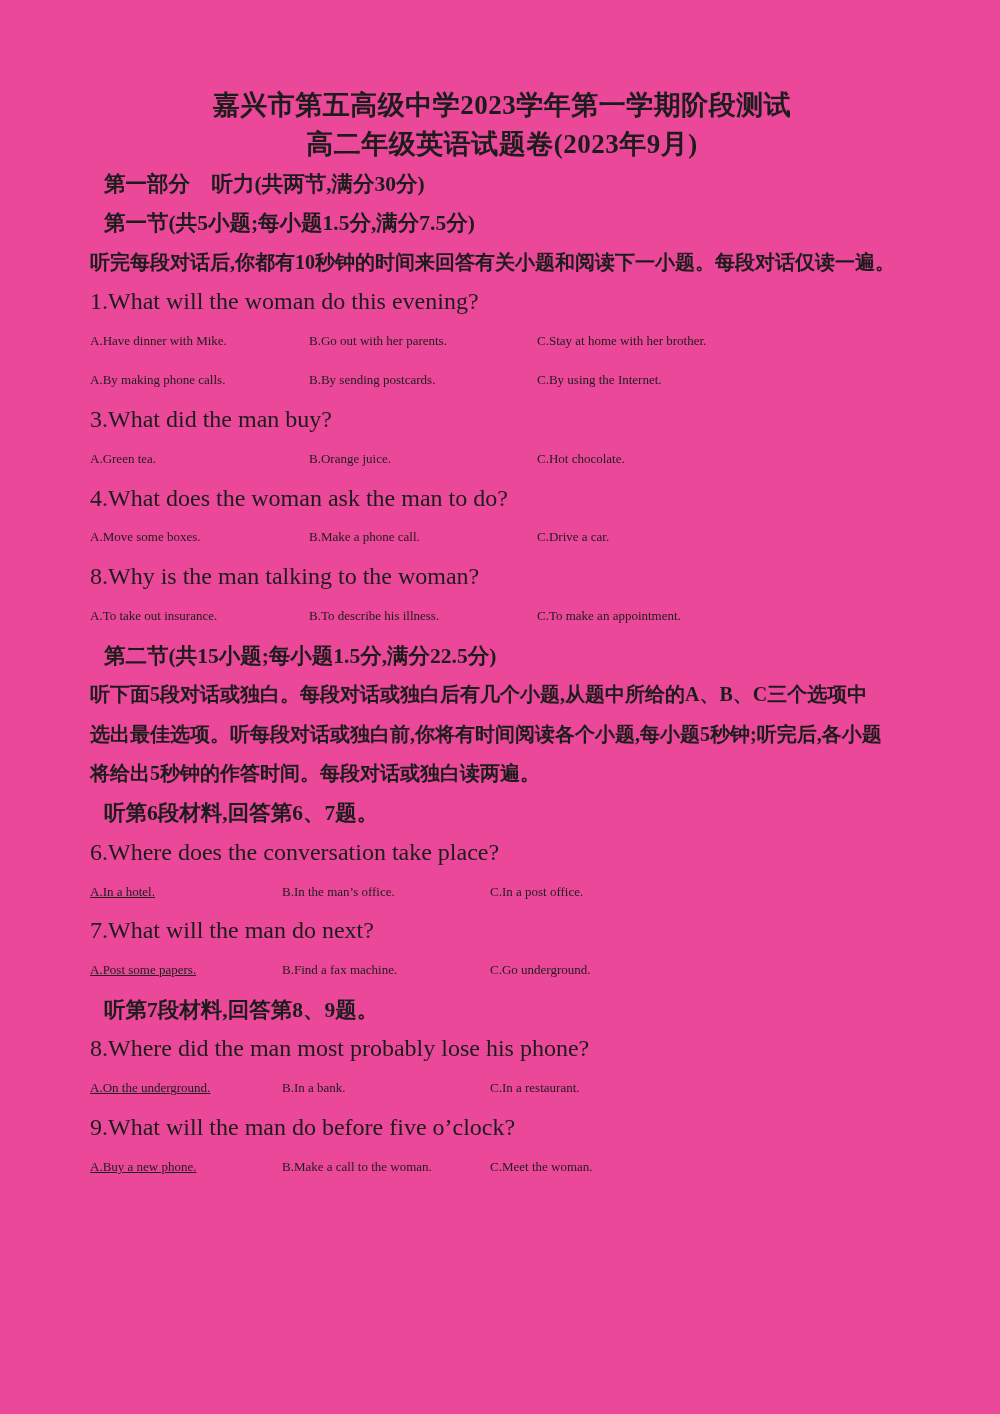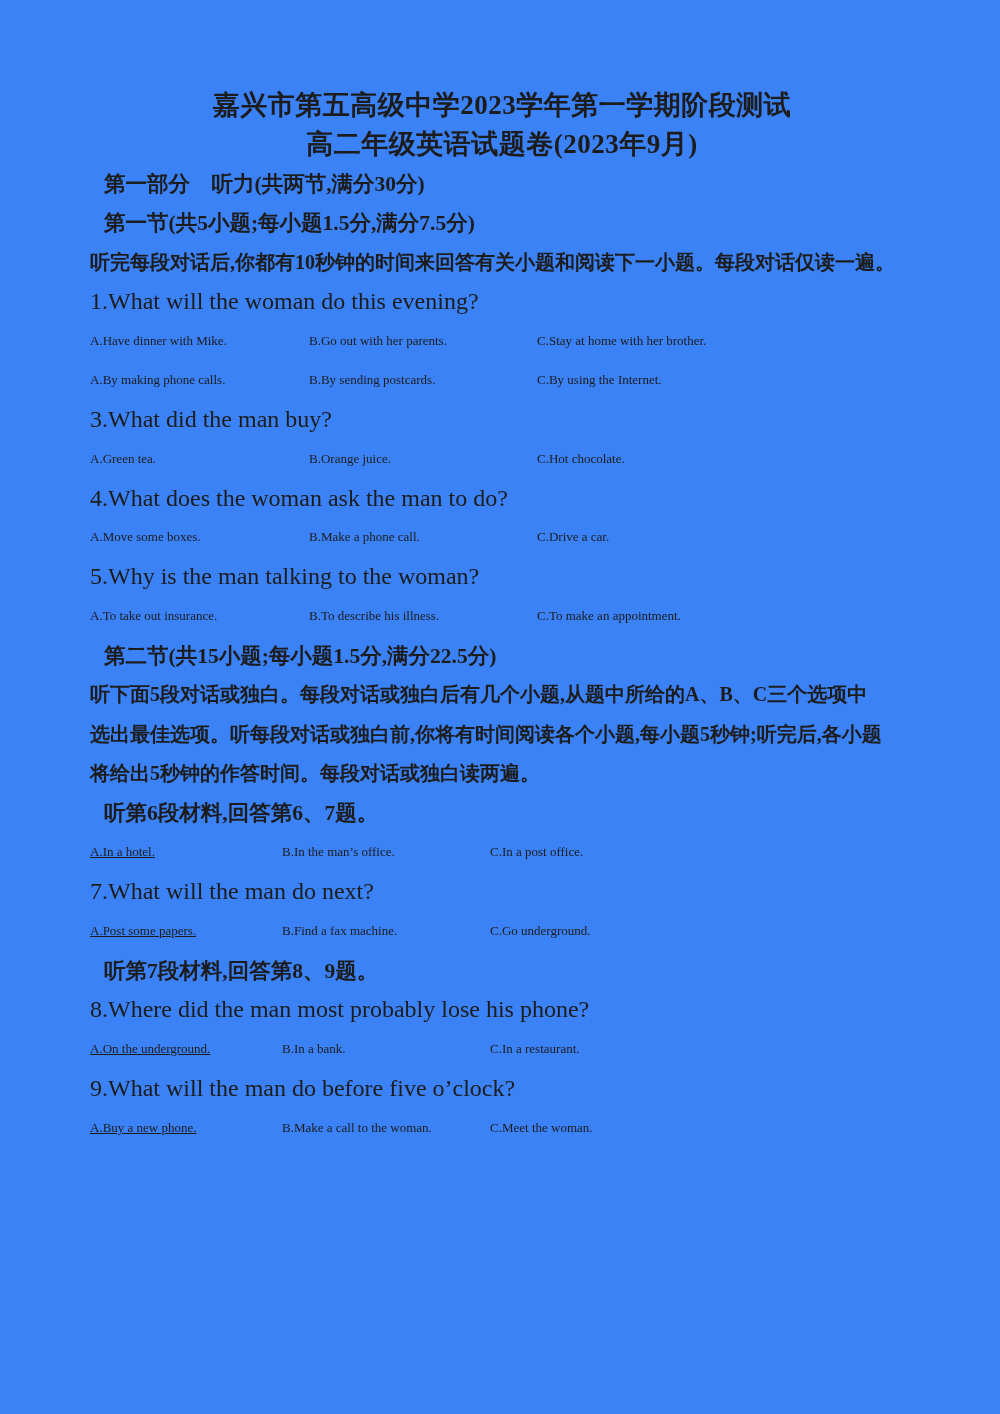--- a/index.html
+++ b/index.html
@@ -12,21 +12,21 @@
     height: 1414px;
     overflow: hidden;
     color: #1c1c1c;
     font-family: "Liberation Serif", "DejaVu Serif", serif;
   }
   .doc {
     box-sizing: border-box;
     width: 1000px;
     height: 1414px;
     padding: 85px 86px 0 90px;
-    background: #3b82f6;
+    background: #ec4899;
   }
   .line {
     height: 39.35px;
     display: flex;
     align-items: center;
     white-space: nowrap;
   }
   .title-line {
     justify-content: center;
     font-weight: bold;
@@ -90,34 +90,35 @@
     <span class="opt-c">C.Hot chocolate.</span>
   </div>
 
   <div class="line q-line">4.What does the woman ask the man to do?</div>
   <div class="line opts-line opts-wide">
     <span class="opt-a">A.Move some boxes.</span>
     <span class="opt-b">B.Make a phone call.</span>
     <span class="opt-c">C.Drive a car.</span>
   </div>
 
-  <div class="line q-line">5.Why is the man talking to the woman?</div>
+  <div class="line q-line">8.Why is the man talking to the woman?</div>
   <div class="line opts-line opts-wide">
     <span class="opt-a">A.To take out insurance.</span>
     <span class="opt-b">B.To describe his illness.</span>
     <span class="opt-c">C.To make an appointment.</span>
   </div>
 
   <div class="line zh-head">第二节(共15小题;每小题1.5分,满分22.5分)</div>
   <div class="line zh-para">听下面5段对话或独白。每段对话或独白后有几个小题,从题中所给的A、B、C三个选项中</div>
   <div class="line zh-para">选出最佳选项。听每段对话或独白前,你将有时间阅读各个小题,每小题5秒钟;听完后,各小题</div>
   <div class="line zh-para">将给出5秒钟的作答时间。每段对话或独白读两遍。</div>
 
   <div class="line zh-head">听第6段材料,回答第6、7题。</div>
 
+  <div class="line q-line">6.Where does the conversation take place?</div>
   <div class="line opts-line opts-narrow">
     <span class="opt-a">A.In a hotel.</span>
     <span class="opt-b">B.In the man’s office.</span>
     <span class="opt-c">C.In a post office.</span>
   </div>
 
   <div class="line q-line">7.What will the man do next?</div>
   <div class="line opts-line opts-narrow">
     <span class="opt-a">A.Post some papers.</span>
     <span class="opt-b">B.Find a fax machine.</span>

